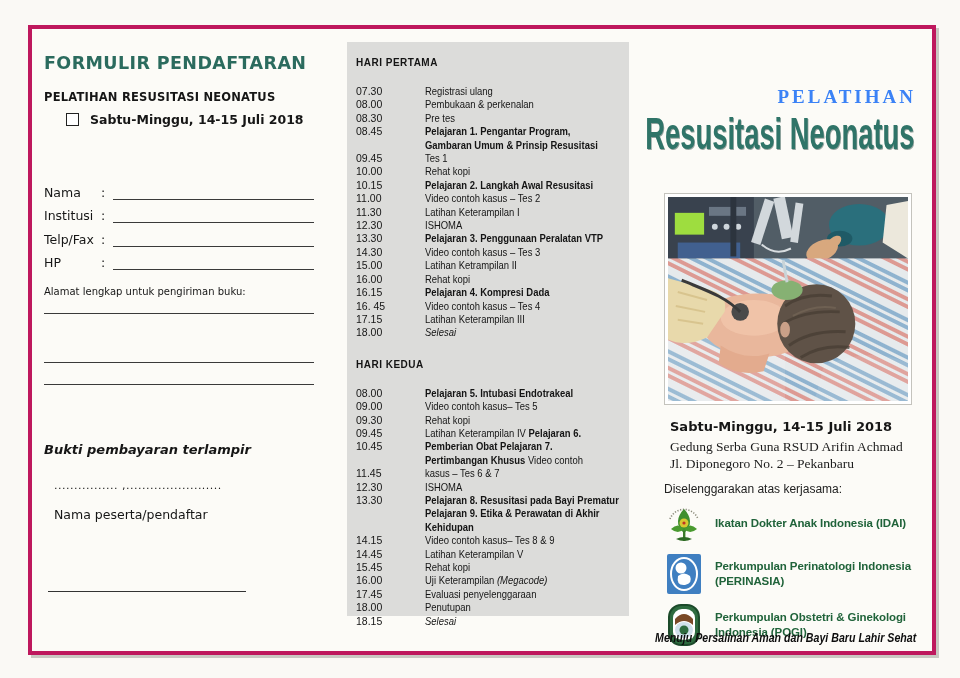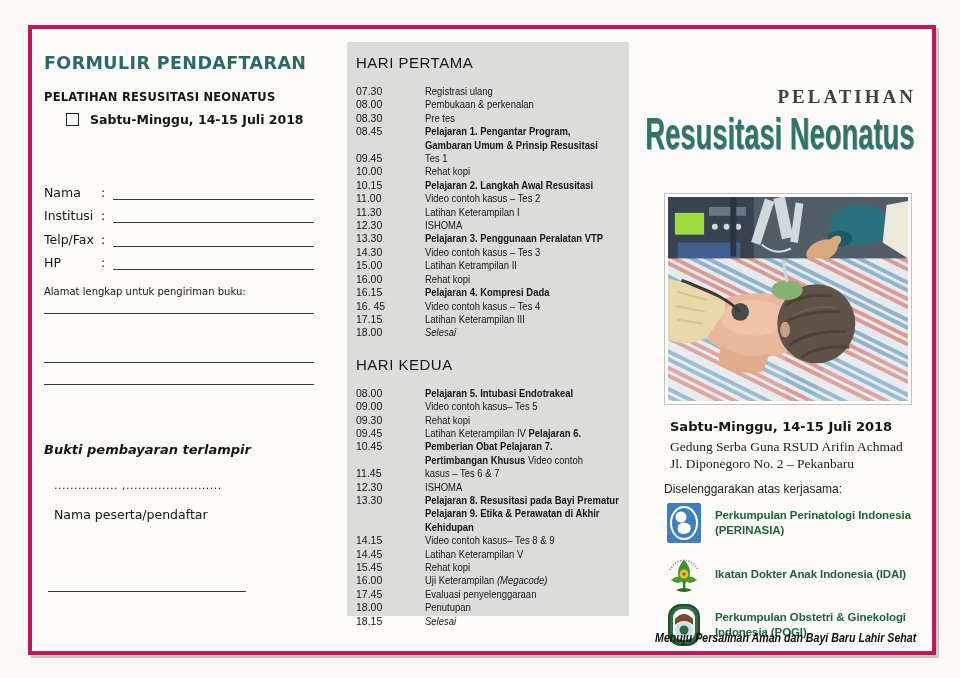--- a/index.html
+++ b/index.html
@@ -31,32 +31,32 @@
   .addr-line{position:absolute;left:12px;width:270px;border-bottom:1.3px solid #3a3a3a;height:0;}
   .payment{position:absolute;left:12px;top:413px;font-size:13px;font-weight:bold;font-style:italic;}
   .dots{position:absolute;left:22px;top:450px;font-size:11px;letter-spacing:.5px;color:#222;}
   .signer{position:absolute;left:22px;top:478px;font-size:12.5px;}
   .sig-line{position:absolute;left:16px;top:562px;width:198px;border-bottom:1.6px solid #333;height:0;}
   
   .sched-bg{position:absolute;left:315px;top:13px;width:282px;height:574px;
       background:var(--panel-gray,#dcdcda);}
   .sched{position:absolute;left:324px;top:27px;width:272px;
       font-family:"Liberation Sans",sans-serif;color:#141414;}
-  .stitle{font-size:15px;font-weight:normal;letter-spacing:.5px;line-height:13px;}
+  .stitle{font-size:10px;font-weight:bold;letter-spacing:.5px;line-height:13px;}
   .rows{margin-top:16px;}
   .sec2{margin-top:18px;}
   .srow{display:flex;font-size:10.5px;line-height:13.4px;gap:20px;}
   .stime{width:36px;flex:none;}
   .sdesc{margin-left:13px;white-space:nowrap;transform:scaleX(.9);transform-origin:0 0;}
   .s-b{font-weight:bold;}
   .s-i{font-style:italic;}
   
   .kicker{position:absolute;right:16px;top:57px;width:300px;text-align:right;
       font-family:"Liberation Serif",serif;font-weight:bold;font-size:19px;
-      letter-spacing:3px;color:#404040;}
+      letter-spacing:3px;color:#3b82f6;}
   .big-title{position:absolute;left:596px;top:80px;width:304px;display:flex;justify-content:center;}
   .big-title>span{
       font-family:"Liberation Sans",sans-serif;font-weight:bold;font-size:38px;white-space:nowrap;
       color:var(--title-teal,#2f7468);transform:scale(.72,1.18);transform-origin:center top;
       text-shadow:1px 1px 0 rgba(25,55,50,.45);}
   .photo{position:absolute;left:632px;top:164px;width:248px;height:212px;
       background:#fff;border:1px solid #c4c3bd;box-sizing:border-box;padding:3px;}
   .photo svg{display:block;width:100%;height:100%;}
   .edate{position:absolute;left:638px;top:390px;font-size:13px;font-weight:bold;}
   .venue{position:absolute;left:638px;font-family:"Liberation Serif",serif;font-size:13.5px;color:#1b1b1b;}
@@ -329,42 +329,42 @@
 
   <div class="edate">Sabtu-Minggu, 14-15 Juli 2018</div>
   <div class="venue venue1">Gedung Serba Guna RSUD Arifin Achmad</div>
   <div class="venue venue2">Jl. Diponegoro No. 2 – Pekanbaru</div>
   <div class="coop">Diselenggarakan atas kerjasama:</div>
 
   <div class="orgs">
     <div class="org-row">
       <span class="org-logo">
         <svg viewBox="0 0 40 44">
-          <rect x="3" y="2" width="34" height="40" rx="2" fill="#3f7fc1"></rect>
-          <ellipse cx="20" cy="22" rx="13" ry="16" fill="none" stroke="#ffffff" stroke-width="2"></ellipse>
-          <circle cx="17" cy="16" r="5.5" fill="#ffffff"></circle>
-          <path d="M14,24 q6,-5 12,0 q3,7 -5,9 q-9,1 -7,-9 Z" fill="#ffffff"></path>
-        </svg>
-      </span>
-      <span class="org-name">Perkumpulan Perinatologi Indonesia<br>(PERINASIA)</span>
-    </div>
-    <div class="org-row">
-      <span class="org-logo">
-        <svg viewBox="0 0 40 44">
           <path d="M6,18 A15,15 0 0 1 34,18" fill="none" stroke="#8a8a7a" stroke-width="1.6" stroke-dasharray="1.2,1.6"></path>
           <path d="M20,8 C13,15 11,25 20,32 C29,25 27,15 20,8 Z" fill="#3f8f2e"></path>
           <path d="M7,28 Q14,21 20,28 Q14,34 7,28 Z" fill="#4a9a30"></path>
           <path d="M33,28 Q26,21 20,28 Q26,34 33,28 Z" fill="#4a9a30"></path>
           <rect x="19" y="30" width="2.4" height="10" fill="#3a7a28"></rect>
           <path d="M12,38 Q20,34 28,38 Q20,42 12,38 Z" fill="#2e6b24"></path>
           <circle cx="20" cy="22" r="4.5" fill="#d8c832"></circle>
           <circle cx="20" cy="22" r="1.6" fill="#c03424"></circle>
         </svg>
       </span>
       <span class="org-name">Ikatan Dokter Anak Indonesia (IDAI)</span>
+    </div>
+    <div class="org-row">
+      <span class="org-logo">
+        <svg viewBox="0 0 40 44">
+          <rect x="3" y="2" width="34" height="40" rx="2" fill="#3f7fc1"></rect>
+          <ellipse cx="20" cy="22" rx="13" ry="16" fill="none" stroke="#ffffff" stroke-width="2"></ellipse>
+          <circle cx="17" cy="16" r="5.5" fill="#ffffff"></circle>
+          <path d="M14,24 q6,-5 12,0 q3,7 -5,9 q-9,1 -7,-9 Z" fill="#ffffff"></path>
+        </svg>
+      </span>
+      <span class="org-name">Perkumpulan Perinatologi Indonesia<br>(PERINASIA)</span>
     </div>
     <div class="org-row">
       <span class="org-logo">
         <svg viewBox="0 0 40 44">
           <rect x="5" y="2" width="30" height="40" rx="12" fill="#2e6b3f" stroke="#1c4a2a" stroke-width="2"></rect>
           <rect x="9" y="6" width="22" height="32" rx="9" fill="#ffffff"></rect>
           <path d="M11,16 Q20,6 29,16 L29,22 Q20,14 11,22 Z" fill="#7a4a28"></path>
           <ellipse cx="20" cy="27" rx="9" ry="8" fill="#cfe0ea"></ellipse>
           <circle cx="20" cy="27" r="4.5" fill="#2e6b3f"></circle>
           <path d="M12,36 Q20,40 28,36" stroke="#2e6b3f" stroke-width="2" fill="none"></path>

